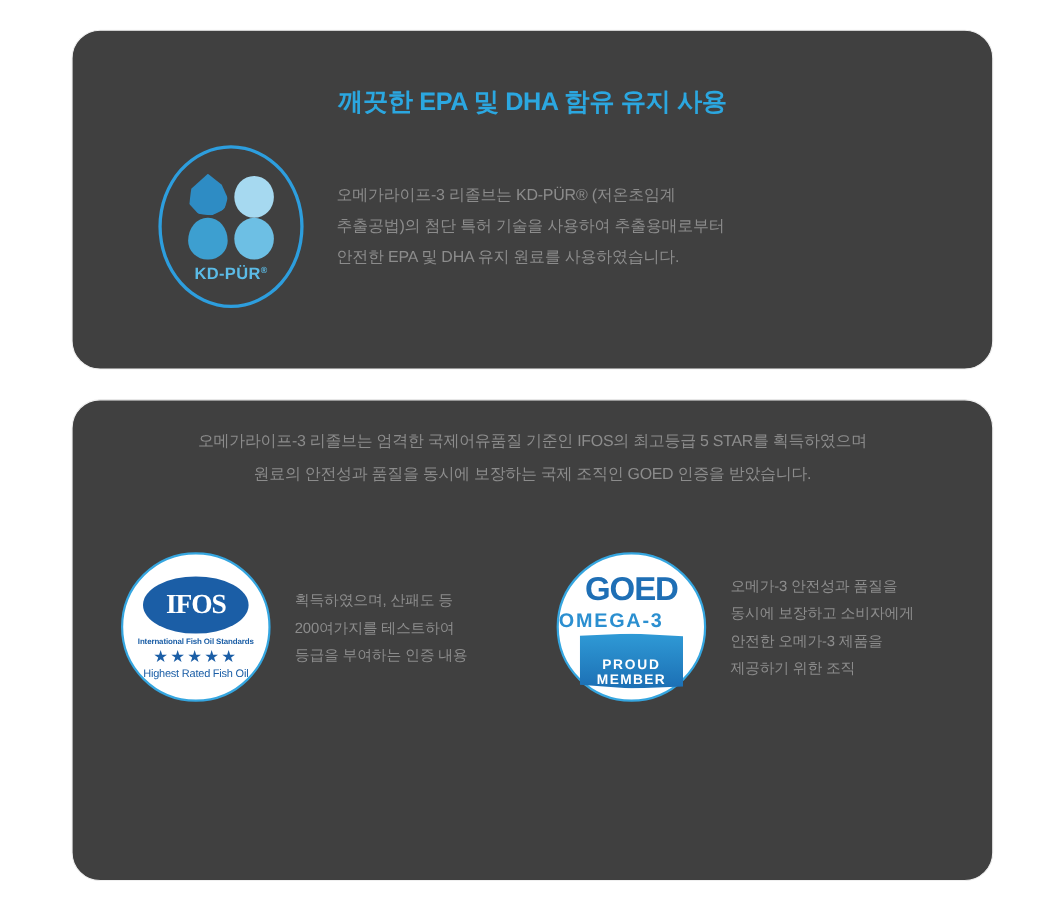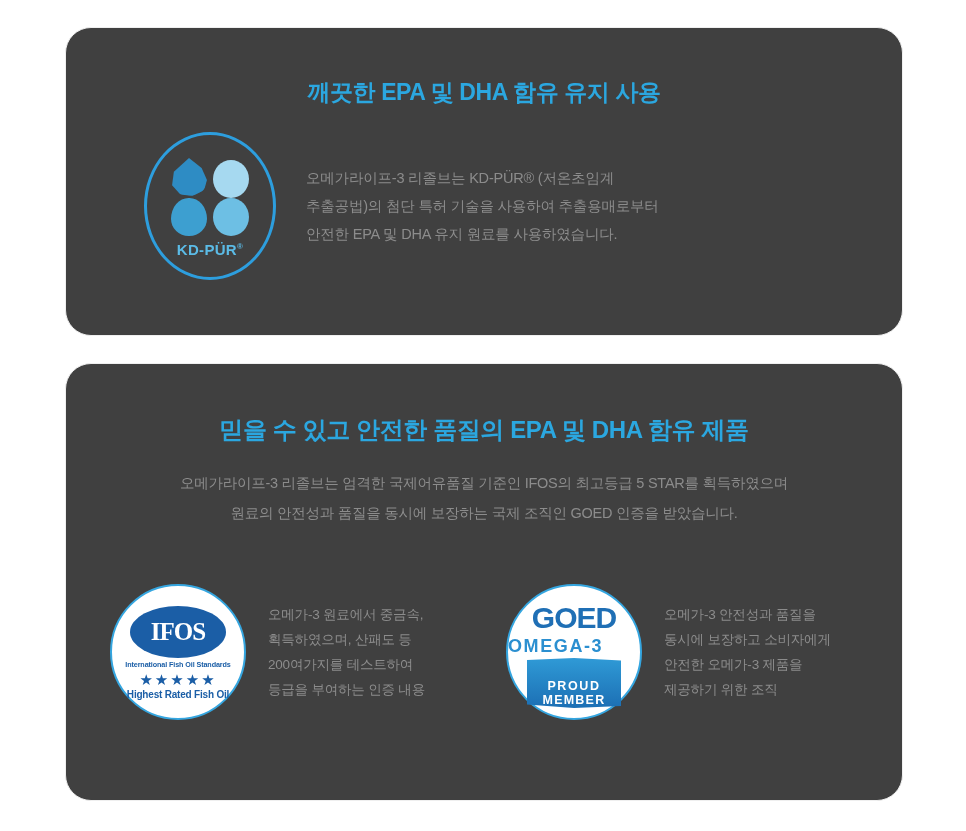--- a/index.html
+++ b/index.html
@@ -239,21 +239,21 @@
     letter-spacing: 2px;
     line-height: 16px;
   }
   .ifos-tagline {
     position: absolute;
     left: 0; right: 0;
     bottom: 18px;
     text-align: center;
     color: #1b5ea6;
     font-size: 10px;
-    font-weight: bold;
+    font-weight: normal;
     letter-spacing: -0.2px;
   }
 
   
   .goed {
     position: relative;
     flex: 0 0 auto;
     width: 136px;
     height: 136px;
     border: 2.5px solid #35a6e0;
@@ -356,41 +356,39 @@
         <span class="ln">오메가라이프-3 리졸브는 KD-PÜR® (저온초임계</span>
         <span class="ln">추출공법)의 첨단 특허 기술을 사용하여 추출용매로부터</span>
         <span class="ln">안전한 EPA 및 DHA 유지 원료를 사용하였습니다.</span>
       </p>
 
     </div>
   </section>
 
   <section class="card card--two">
 
-    <h2 class="card-title">믿을 수 있고 안전한 품질의 EPA 및 DHA 함유 제품</h2>
 
     <p class="card2-lead">
       <span class="ln">오메가라이프-3 리졸브는 엄격한 국제어유품질 기준인 IFOS의 최고등급 5 STAR를 획득하였으며</span>
       <span class="ln">원료의 안전성과 품질을 동시에 보장하는 국제 조직인 GOED 인증을 받았습니다.</span>
     </p>
 
     <div class="badge-row">
 
       <div class="badge-block first">
         <div class="ifos">
           <div class="ifos-ellipse">
             <span class="ifos-word">IFOS</span>
             <span class="ifos-tm">™</span>
           </div>
           <div class="ifos-sub">International Fish Oil Standards</div>
           <div class="ifos-stars">★★★★★</div>
           <div class="ifos-tagline">Highest Rated Fish Oil</div>
         </div>
         <p class="badge-caption">
-          <span class="ln">오메가-3 원료에서 중금속,</span>
           <span class="ln">획득하였으며, 산패도 등</span>
           <span class="ln">200여가지를 테스트하여</span>
           <span class="ln">등급을 부여하는 인증 내용</span>
         </p>
       </div>
 
       <div class="badge-block">
         <div class="goed">
           <div class="goed-word">GOED</div>
           <div class="goed-omega">OMEGA-3</div>

